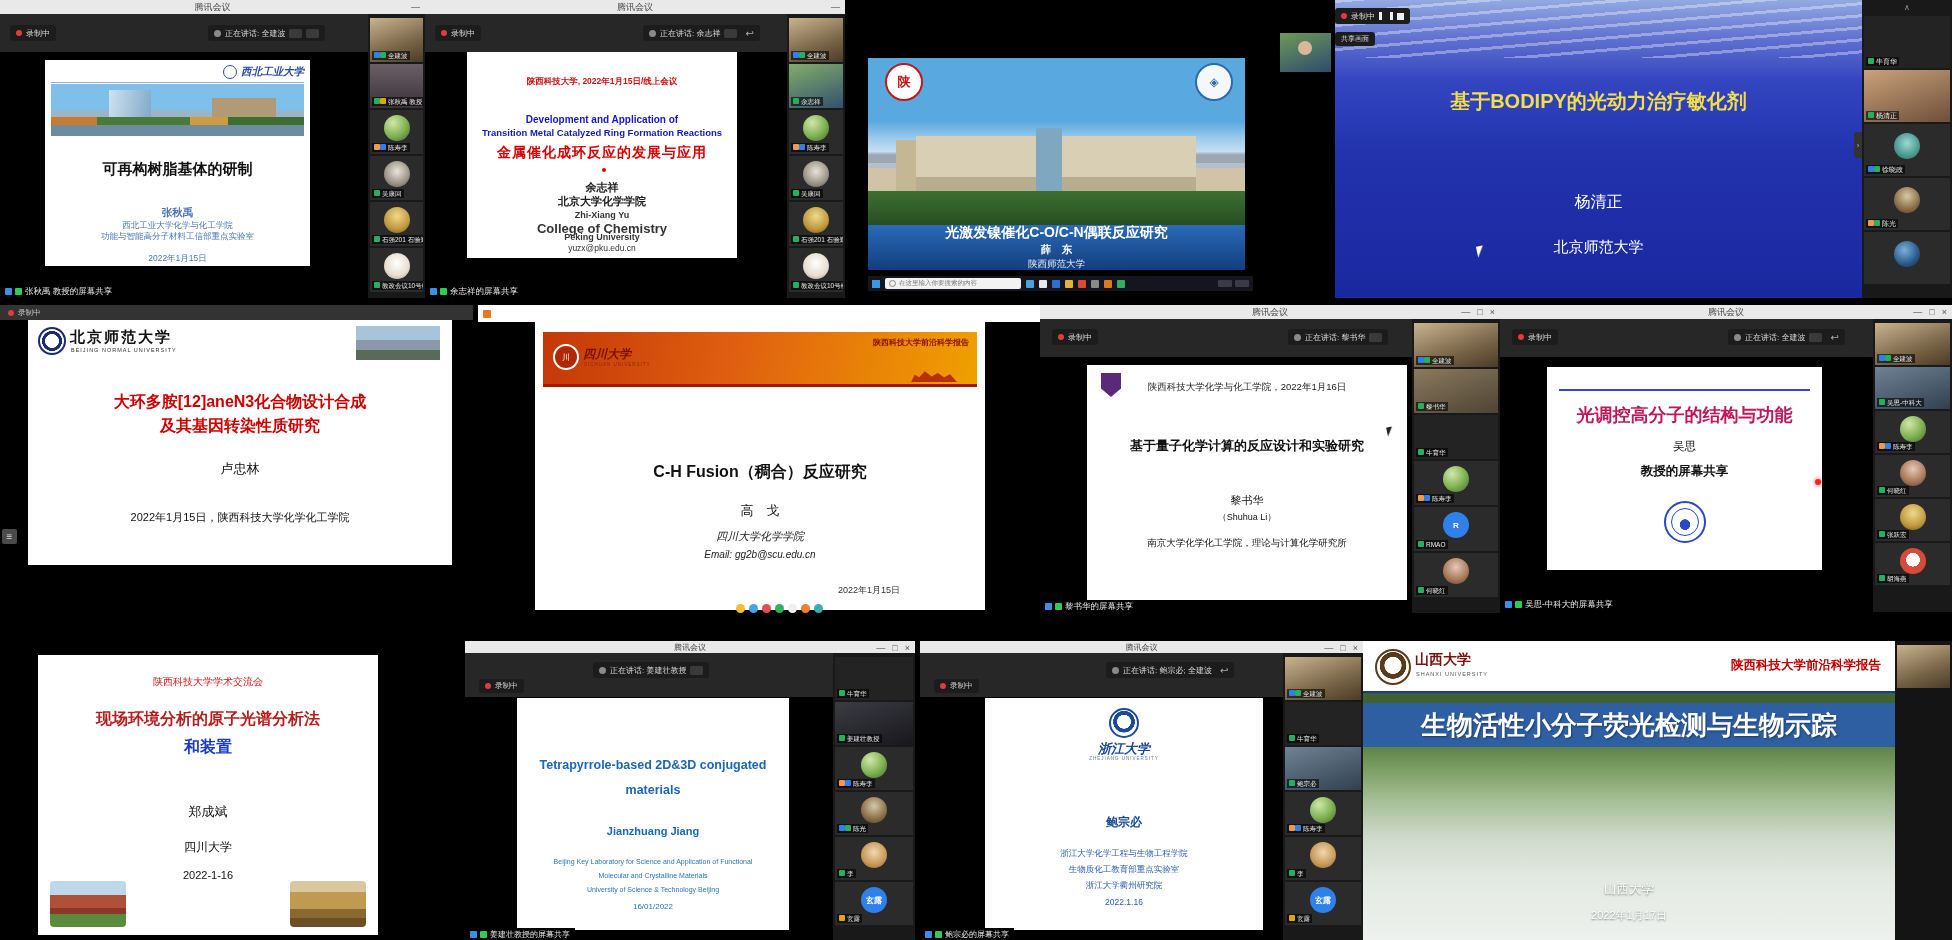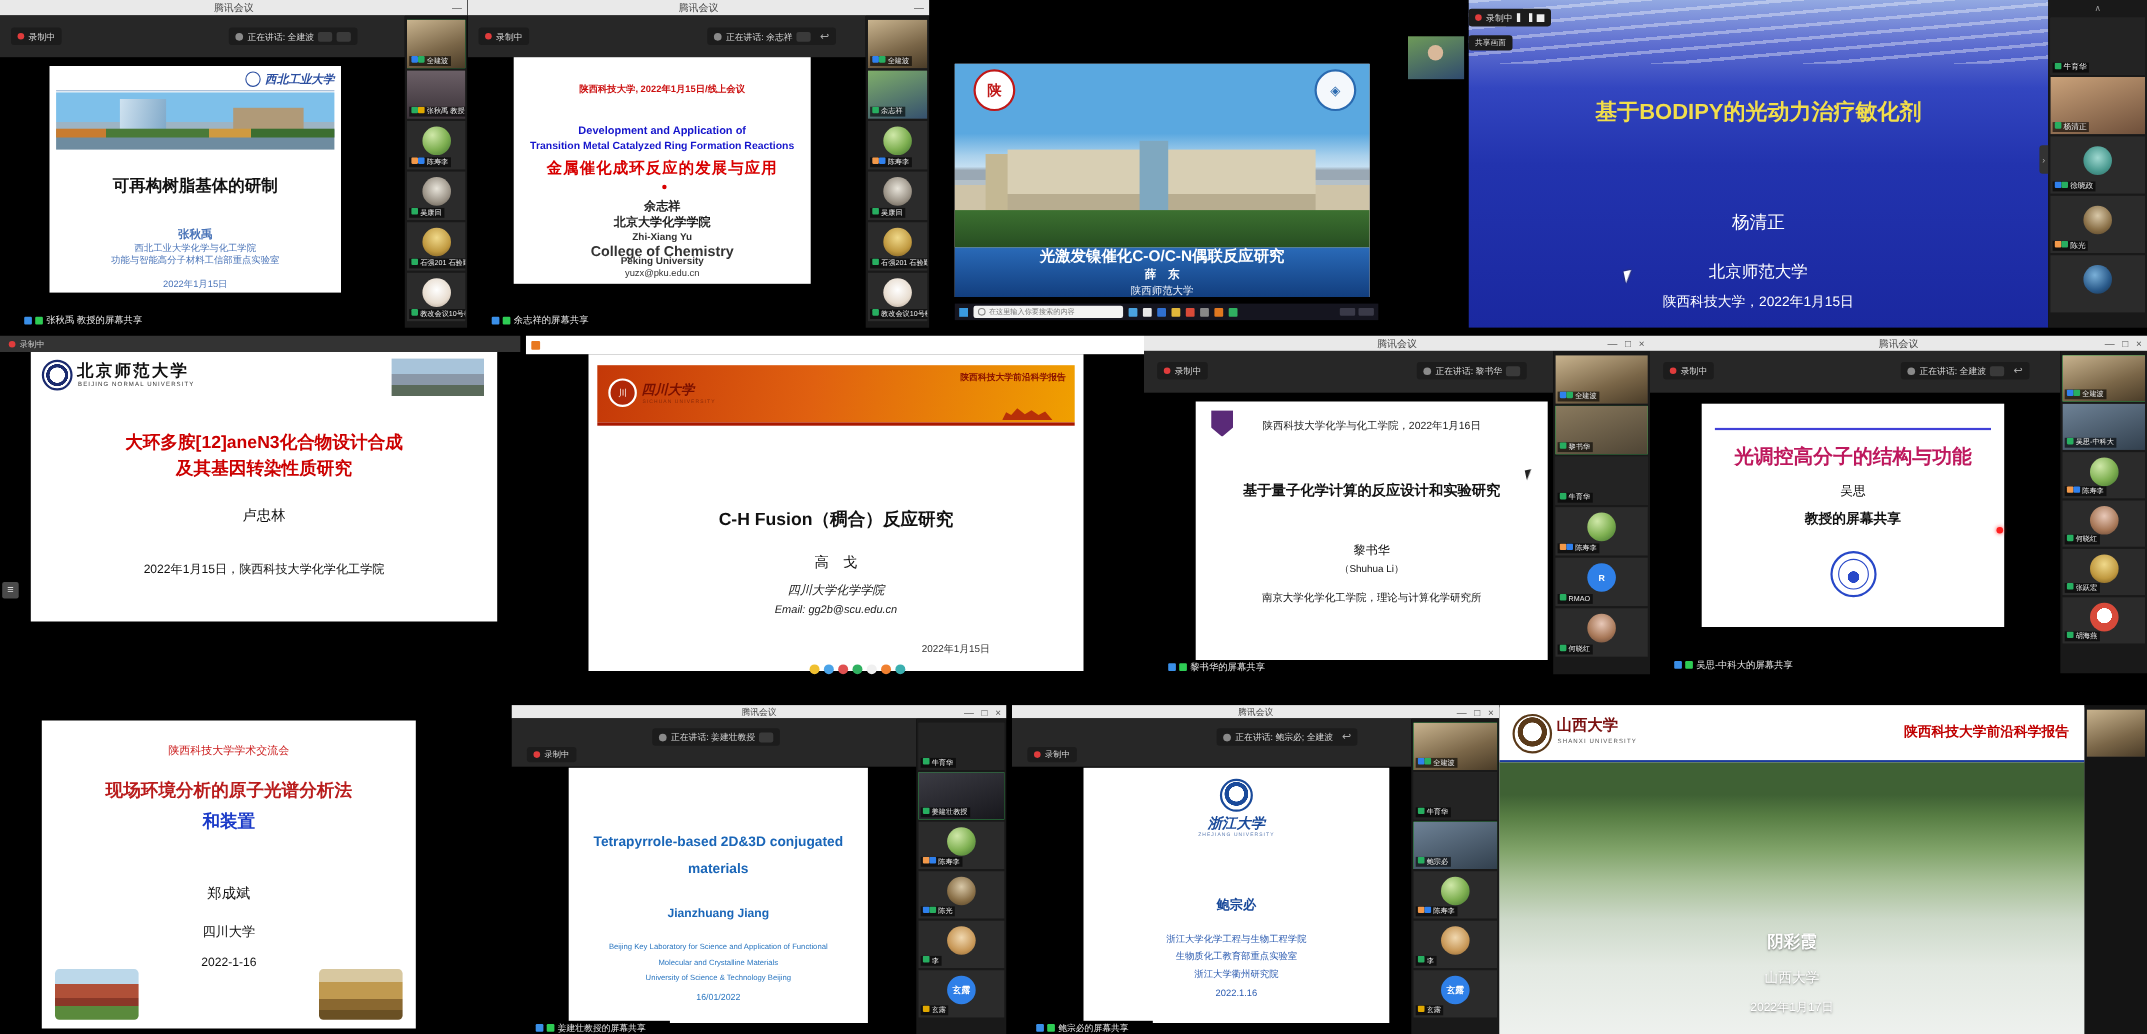--- a/index.html
+++ b/index.html
@@ -14,21 +14,21 @@
   .pill{position:absolute;background:#1c1c1c;border-radius:3px;color:#d8d8d8;font-size:8px;
         display:flex;align-items:center;gap:4px;padding:0 6px;height:16px;white-space:nowrap;z-index:4}
   .pill.sm{height:14px;font-size:7px}
   .rd{width:6px;height:6px;border-radius:50%;background:#e03c3c;flex:0 0 auto}
   .pic{width:7px;height:7px;border-radius:50%;background:#8a8a8a;flex:0 0 auto}
   .ghost{width:13px;height:9px;background:#3a3a3a;border-radius:2px;flex:0 0 auto}
   .undo{color:#aaa;font-size:10px;margin-left:4px}
   .pbars{display:inline-block;width:8px;height:8px;border-left:3px solid #eee;border-right:3px solid #eee}
   .pstop{display:inline-block;width:7px;height:7px;background:#eee}
   .sharebar{position:absolute;background:#000;color:#e8e8e8;font-size:8.5px;display:flex;align-items:center;
-            gap:3px;padding:0 22px;height:13px;white-space:nowrap;z-index:6}
+            gap:3px;padding:0 5px;height:13px;white-space:nowrap;z-index:6}
   .sq{width:7px;height:7px;border-radius:1px;flex:0 0 auto}
   .sq.b{background:#3a8fe8}.sq.g{background:#2ecc54}
   
   .sidebar{position:absolute;background:#191919;padding-top:2px}
   .thumb{position:relative;margin:2px auto;background:#2b2b2b;overflow:hidden}
   .thumb.live{outline:1px solid #2fc052;outline-offset:-1px}
   .av{position:absolute;inset:0}
   .av.c{inset:auto;width:26px;height:26px;left:50%;top:42%;transform:translate(-50%,-50%);
         border-radius:50%;display:flex;align-items:center;justify-content:center;color:#fff}
   .avtxt{font-size:8px;font-weight:bold;color:#fff}
@@ -528,21 +528,20 @@
       <span class="face"></span>
     </div>
 </div>
 
 <div class="panel" id="p4">
   <div class="stage">
     <div class="clouds"></div>
     <div class="ctr t-title">基于BODIPY的光动力治疗敏化剂</div>
     <div class="ctr t-pres">杨清正</div>
     <div class="ctr t-af">北京师范大学</div>
-    <div class="ctr t-date">陕西科技大学，2022年1月15日</div>
     <span class="cur"></span>
   </div>
   <div class="pill rec">
       <span class="rd"></span>
       <span>录制中</span>
       <span class="pbars"></span>
       <span class="pstop"></span>
     </div>
   <div class="pill p2 sm">
       <span>共享画面</span>
@@ -1012,21 +1011,23 @@
 
 <div class="panel" id="p12">
   <div class="main">
     <div class="hdr">
       <span class="semb"></span>
       <span class="scn">山西大学</span>
       <span class="sen">SHANXI UNIVERSITY</span>
       <span class="rht">陕西科技大学前沿科学报告</span>
     </div>
     <div class="photo"></div>
-    <div class="ctr pr" style="width:532px">阴彩霞</div>
+    <div class="banner">
+        <span>生物活性小分子荧光检测与生物示踪</span>
+      </div>
     <div class="ctr af" style="width:532px">山西大学</div>
     <div class="ctr dt" style="width:532px">2022年1月17日</div>
   </div>
   <div class="sidebar">
 
   <div class="thumb">
         <div class="av av-office"><span class="avtxt"></span></div>
         <span class="nm">
           <span></span>
           <span></span>

